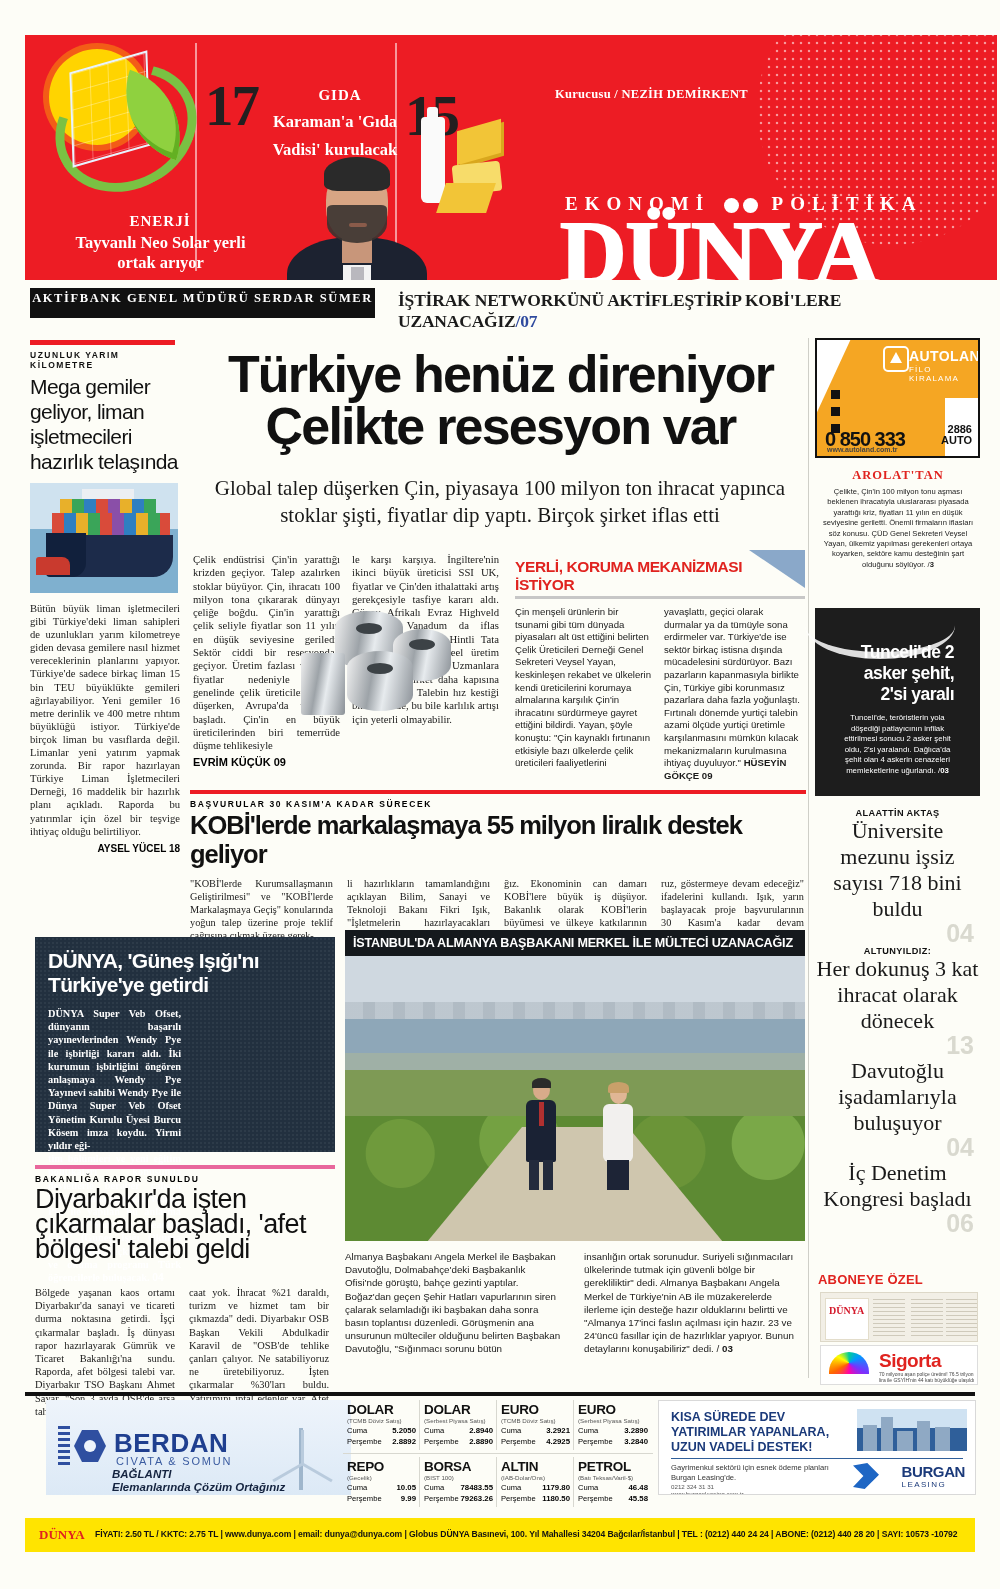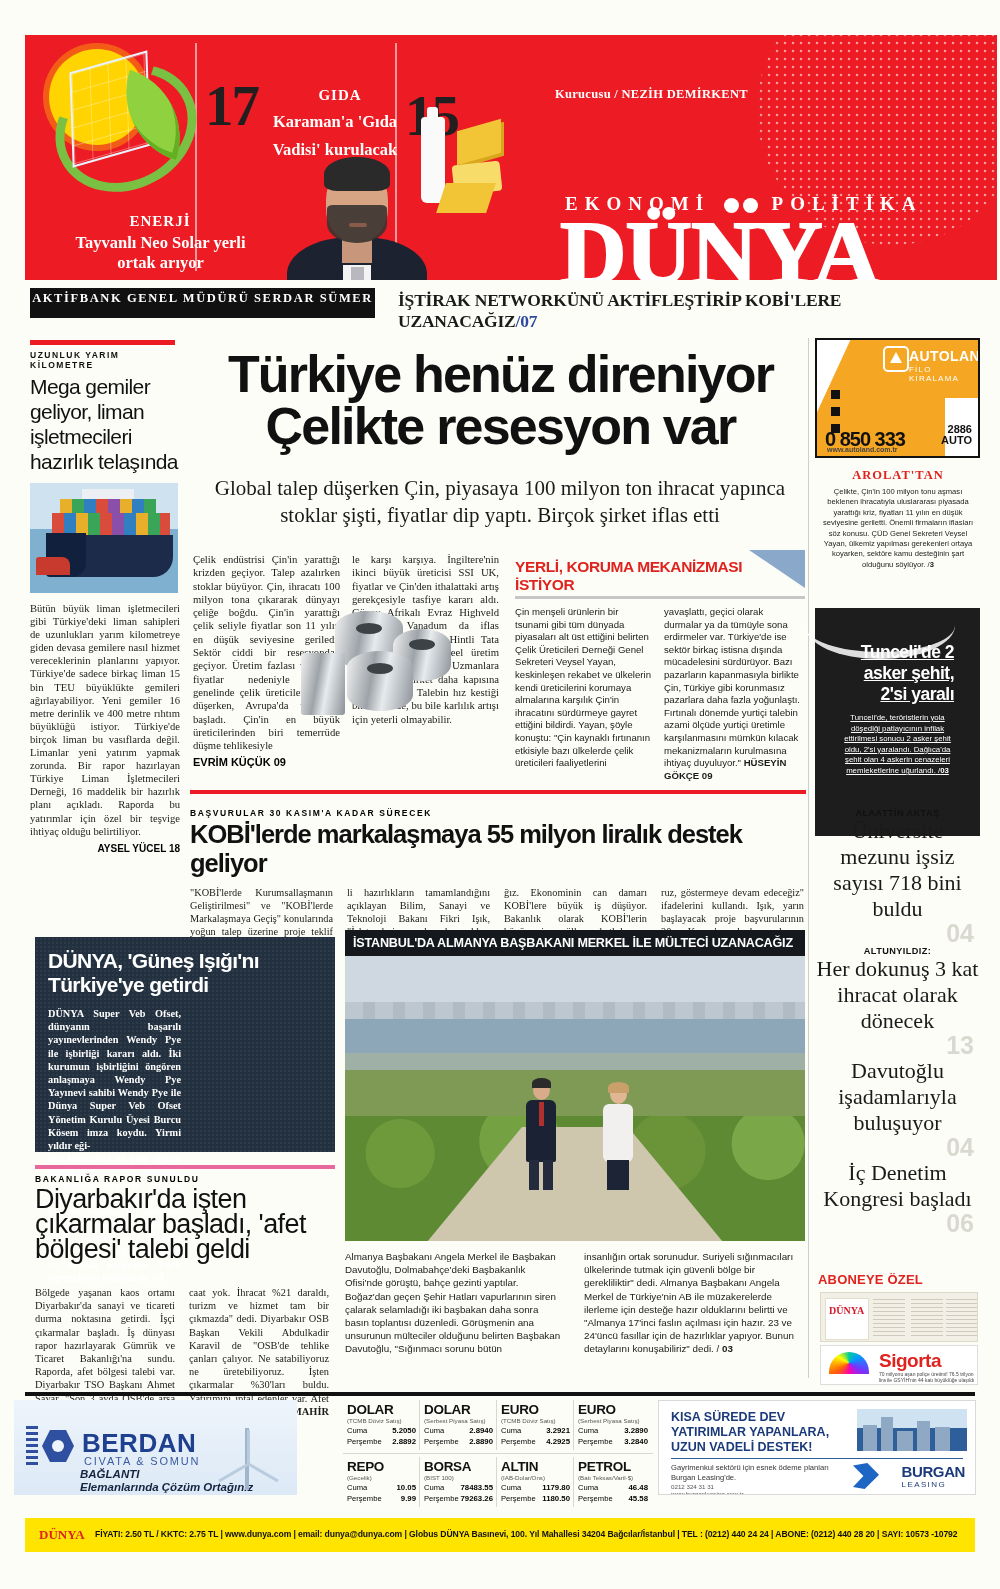--- a/index.html
+++ b/index.html
@@ -97,21 +97,21 @@
   .ykhead{font-family:"Liberation Sans",sans-serif;font-weight:bold;font-size:15.5px;color:#e0231f;letter-spacing:-.4px;}
   .yktri{position:absolute;right:0;top:-8px;width:0;height:0;border-left:56px solid transparent;border-top:38px solid #8aa8c9;}
   .ykcols{margin-top:7px;}
   .ykc{width:136px;font-family:"Liberation Sans",sans-serif;font-size:9.6px;line-height:12.6px;display:inline-block;vertical-align:top;color:#1a1a1a;}
   .ykcL{margin-right:13px;}
   .bl2{font-weight:bold;font-family:"Liberation Sans",sans-serif;}
 
   
   .kobiband{position:absolute;left:190px;top:790px;width:616px;}
   .kredbar{height:4px;background:#ed1c24;}
-  .kkick{font-family:"Liberation Sans",sans-serif;font-size:8.5px;font-weight:bold;letter-spacing:1.6px;margin-top:14px;}
+  .kkick{font-family:"Liberation Sans",sans-serif;font-size:8.5px;font-weight:bold;letter-spacing:1.6px;margin-top:5px;}
   .khead{font-family:"Liberation Sans",sans-serif;font-weight:bold;font-size:25.5px;letter-spacing:-1px;margin-top:2px;color:#111;}
   .kcols{margin-top:8px;}
   .kc{width:143px;font-size:10.3px;line-height:13px;text-align:justify;display:inline-block;vertical-align:top;color:#1a1a1a;}
   .kcm{margin-right:14px;}
 
   
   .gbox{position:absolute;left:35px;top:937px;width:300px;height:215px;background:#22303f;color:#fff;
      padding:12px 13px;box-sizing:border-box;background-image:radial-gradient(rgba(255,255,255,.05) 1px,transparent 1px);background-size:4px 4px;}
   .ghead{font-family:"Liberation Sans",sans-serif;font-weight:bold;font-size:21px;line-height:24px;letter-spacing:-.7px;}
   .gcols{margin-top:10px;}
@@ -171,22 +171,22 @@
   .altri:after{content:"";position:absolute;left:5px;top:4px;width:0;height:0;border-left:6px solid transparent;border-right:6px solid transparent;border-bottom:11px solid #fff;}
   .alroad{position:absolute;left:14px;top:50px;width:9px;height:48px;background:repeating-linear-gradient(#111 0 9px,transparent 9px 17px);}
   .alphone{position:absolute;left:8px;top:88px;font-family:"Liberation Sans",sans-serif;font-weight:bold;font-size:20px;color:#111;letter-spacing:-1px;}
   .alnum{position:absolute;right:6px;top:84px;font-family:"Liberation Sans",sans-serif;font-weight:bold;font-size:11px;color:#111;line-height:11px;text-align:right;}
   .alurl{position:absolute;left:10px;top:106px;font-family:"Liberation Sans",sans-serif;font-weight:bold;font-size:7px;color:#444;}
 
   .arolat{position:absolute;left:818px;top:468px;width:160px;}
   .arhead{text-align:center;font-family:"Liberation Serif",serif;font-weight:bold;font-size:12.5px;color:#e0231f;letter-spacing:1px;}
   .artxt{font-family:"Liberation Sans",sans-serif;font-size:7.6px;line-height:10.4px;text-align:center;margin-top:4px;color:#222;}
 
-  .tunceli{position:absolute;left:815px;top:608px;width:165px;height:228px;background:#1d1d1d;color:#fff;
-     padding:10px 26px;box-sizing:border-box;text-decoration:underline;}
+  .tunceli{position:absolute;left:815px;top:608px;width:165px;height:188px;background:#1d1d1d;color:#fff;
+     padding:10px 26px;box-sizing:border-box;}
   .tswoosh{position:absolute;left:-10px;top:-16px;width:150px;height:60px;border-bottom:7px solid #fff;border-radius:50%;opacity:.85;}
   .thead{font-family:"Liberation Sans",sans-serif;font-weight:bold;font-size:17.5px;line-height:21px;text-align:right;margin-top:24px;letter-spacing:-.5px;}
   .ttxt{font-family:"Liberation Sans",sans-serif;font-size:7.8px;line-height:10.6px;text-align:center;margin-top:8px;}
 
   .rbrief{position:absolute;left:815px;top:808px;width:165px;text-align:center;}
   .rb{position:relative;margin-bottom:2px;}
   .rbk{font-family:"Liberation Sans",sans-serif;font-weight:bold;font-size:9.2px;letter-spacing:.4px;color:#111;}
   .rbh{font-family:"Liberation Serif",serif;font-size:22px;line-height:26px;color:#1a1a1a;}
   .rbp{font-family:"Liberation Sans",sans-serif;font-weight:bold;font-size:25px;color:#d9d9cf;line-height:22px;text-align:right;padding-right:6px;}
 
@@ -197,21 +197,21 @@
   .ai-logo{position:absolute;left:8px;top:12px;font-family:"Liberation Serif",serif;font-weight:bold;font-size:10px;color:#d4182a;}
   .ai-col{position:absolute;top:6px;width:32px;height:38px;background:repeating-linear-gradient(#cfcabb 0 1.5px,transparent 1.5px 4px);}
   .sigorta{position:absolute;left:820px;top:1345px;width:158px;height:40px;background:#fff;border:1px solid #ddd;box-sizing:border-box;overflow:hidden;}
   .sgtxt{position:absolute;left:58px;top:4px;font-family:"Liberation Sans",sans-serif;font-weight:bold;font-size:19px;color:#e0231f;letter-spacing:-.5px;}
   .sgsub{position:absolute;left:58px;top:25px;font-family:"Liberation Sans",sans-serif;font-size:5px;line-height:6px;color:#444;width:96px;}
   .umbrella{position:absolute;left:8px;top:6px;width:40px;height:22px;border-radius:40px 40px 0 0;
      background:conic-gradient(from 180deg,#f0a,#f60,#ff0,#0c9,#09f,#73f,#f0a);}
 
   
   .botrule{position:absolute;left:25px;top:1392px;width:950px;height:4px;background:#111;}
-  .berdan{position:absolute;left:14px;top:1400px;width:283px;height:95px;background:linear-gradient(#eef4fb,#dce9f6);overflow:hidden;}
+  .berdan{position:absolute;left:46px;top:1400px;width:305px;height:95px;background:linear-gradient(#eef4fb,#dce9f6);overflow:hidden;}
   .bnut{position:absolute;left:28px;top:30px;width:32px;height:32px;background:#2f4fa0;
      clip-path:polygon(25% 0,75% 0,100% 50%,75% 100%,25% 100%,0 50%);}
   .bnut:after{content:"";position:absolute;left:10px;top:10px;width:12px;height:12px;border-radius:50%;background:#eef4fb;}
   .bbars{position:absolute;left:12px;top:26px;width:12px;height:40px;background:repeating-linear-gradient(#2f4fa0 0 3px,transparent 3px 6px);}
   .btitle{position:absolute;left:68px;top:28px;font-family:"Liberation Sans",sans-serif;font-weight:bold;font-size:26px;color:#1f3f8f;letter-spacing:.5px;}
   .bsub{position:absolute;left:70px;top:55px;font-family:"Liberation Sans",sans-serif;font-size:11px;color:#3a5ba0;letter-spacing:1.8px;}
   .bslog{position:absolute;left:66px;top:68px;font-family:"Liberation Sans",sans-serif;font-style:italic;font-weight:bold;font-size:11.5px;color:#14233f;line-height:13px;}
   .turbine{position:absolute;right:14px;top:10px;width:70px;height:80px;}
   .tmast{position:absolute;left:32px;top:18px;width:4px;height:62px;background:#9fb6cc;}
   .tb{position:absolute;left:34px;top:20px;width:3px;height:34px;background:#b9cbdd;transform-origin:bottom center;}

